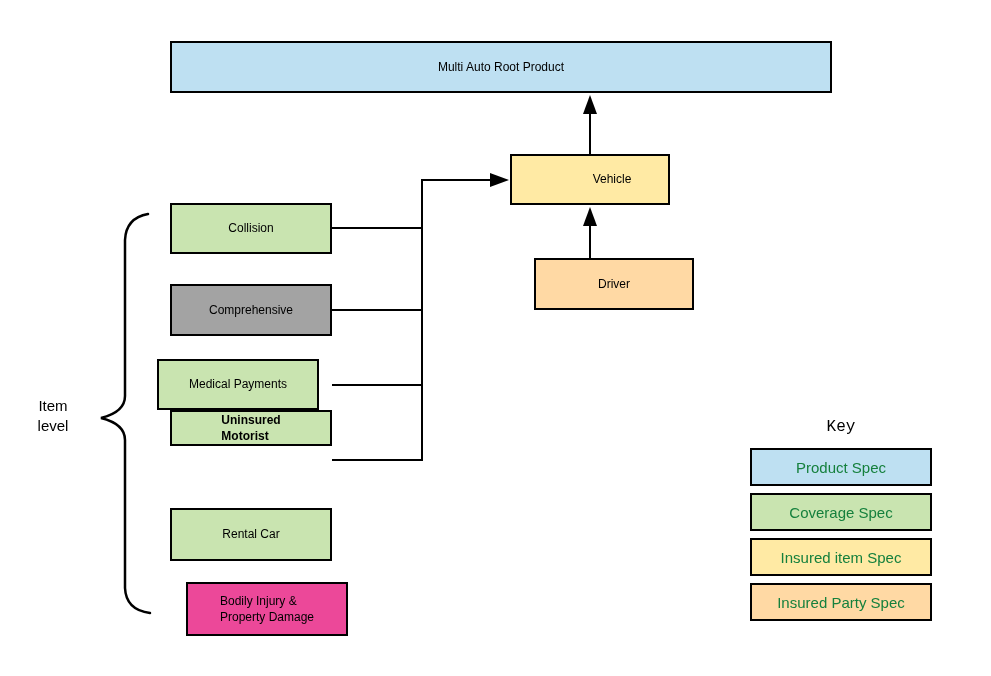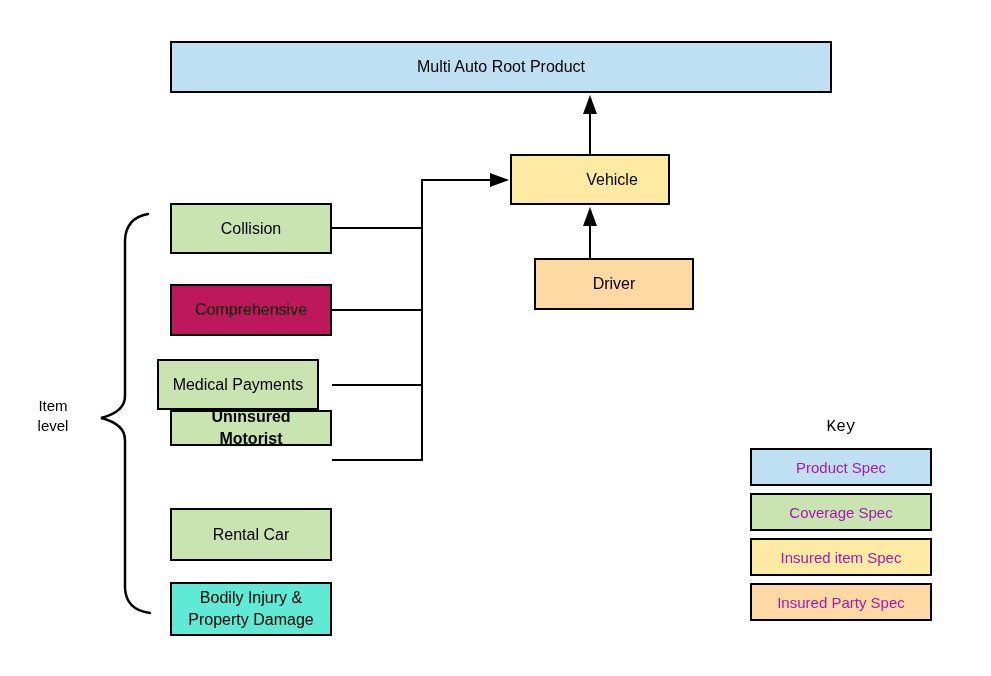--- a/index.html
+++ b/index.html
@@ -23,22 +23,21 @@
     height: 676px;
     pointer-events: none;
   }
   .node {
     position: absolute;
     box-sizing: border-box;
     border: 2px solid #000000;
     display: flex;
     align-items: center;
     justify-content: center;
-    text-align: center;
-    font-size: 16px;
+    font-size: 12px;
     line-height: 1.35;
     color: #000000;
     white-space: pre-line;
   }
   .node-root        { left: 170px; top: 41px;  width: 662px; height: 52px; }
   .node-vehicle     { left: 510px; top: 154px; width: 160px; height: 51px; padding-left: 44px; }
   .node-driver      { left: 510px; top: 258px; width: 160px; height: 52px; }
   .node-collision   { left: 170px; top: 203px; width: 162px; height: 51px; }
   .node-comprehensive { left: 170px; top: 284px; width: 162px; height: 52px; }
   .node-medical     { left: 157px; top: 359px; width: 162px; height: 51px; }
@@ -72,21 +71,21 @@
     position: absolute;
     left: 750px;
     width: 182px;
     height: 38px;
     box-sizing: border-box;
     border: 2px solid #000000;
     display: flex;
     align-items: center;
     justify-content: center;
     font-size: 15px;
-    color: #a21caf;
+    color: #15803d;
   }
   .key-item-0 { top: 448px; }
   .key-item-1 { top: 493px; }
   .key-item-2 { top: 538px; }
   .key-item-3 { top: 583px; }
 </style>
 </head>
 <body>
 
 <div class="canvas">
@@ -110,26 +109,26 @@
     <path d="M 148 214 Q 126 218 125 240 L 125 396 Q 125 412 101 418 Q 125 424 125 440 L 125 588 Q 126 610 150 613" fill="none" stroke="#000000" stroke-width="2.5" stroke-linecap="round"></path>
   </svg>
 
   <div class="node node-root" style="background-color: rgb(190, 224, 242);">Multi Auto Root Product</div>
 
   <div class="node node-vehicle" style="background-color: rgb(255, 234, 164);">Vehicle</div>
 
   <div class="node node-driver" style="background-color: rgb(255, 217, 164); margin-left: 24px;">Driver</div>
 
   <div class="node node-collision" style="background-color: rgb(201, 228, 176);">Collision</div>
-  <div class="node node-comprehensive" style="background-color: #be185d;">Comprehensive</div>
+  <div class="node node-comprehensive" style="background-color: #a3a3a3;">Comprehensive</div>
   <div class="node node-medical" style="background-color: rgb(201, 228, 176);">Medical Payments</div>
   <div class="node node-uninsured" style="background-color: rgb(201, 228, 176);">Uninsured
 Motorist</div>
   <div class="node node-rental" style="background-color: rgb(201, 228, 176);">Rental Car</div>
-  <div class="node node-bodily" style="background-color: #5eead4;">Bodily Injury &amp;
+  <div class="node node-bodily" style="background-color: #ec4899; margin-left: 16px;">Bodily Injury &amp;
 Property Damage</div>
 
   <div class="item-level">Item
 level</div>
 
   <div class="key-title">Key</div>
   <div class="key-item key-item-0" style="background-color: rgb(190, 224, 242);">Product Spec</div>
   <div class="key-item key-item-1" style="background-color: rgb(201, 228, 176);">Coverage Spec</div>
   <div class="key-item key-item-2" style="background-color: rgb(255, 234, 164);">Insured item Spec</div>
   <div class="key-item key-item-3" style="background-color: rgb(255, 217, 164);">Insured Party Spec</div>

